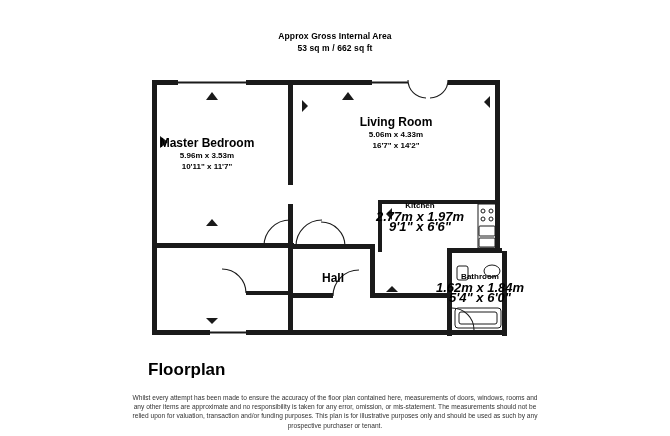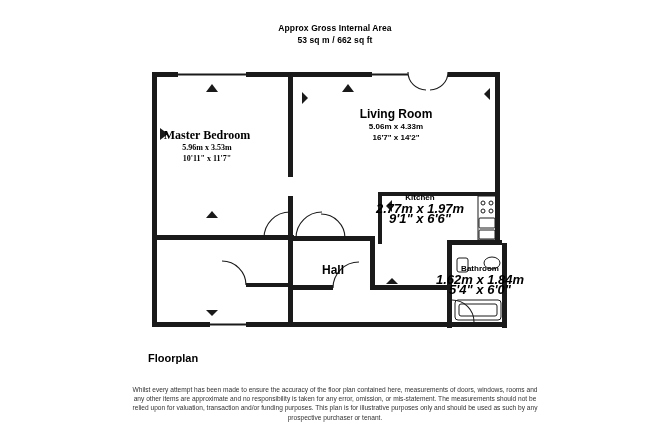--- a/index.html
+++ b/index.html
@@ -12,20 +12,21 @@
     background: #ffffff;
     font-family: "Liberation Sans", sans-serif;
     color: #000000;
     position: relative;
     overflow: hidden;
   }
   #page {
     position: relative;
     width: 670px;
     height: 349px;
+    margin-top: 8px;
   }
   .hdr {
     position: absolute;
     left: 0;
     top: 22px;
     width: 670px;
     text-align: center;
     font-size: 8.5px;
     font-weight: bold;
     line-height: 12px;
@@ -53,21 +54,21 @@
     font-size: 8px;
     font-weight: bold;
   }
   .roomlabel.small .nm { font-size: 8px; }
   .roomlabel.small .dm { font-size: 13px; line-height: 10px; font-style: italic; }
 
   .floorplan-title {
     position: absolute;
     left: 148px;
     top: 352px;
-    font-size: 11px;
+    font-size: 17px;
     font-weight: bold;
   }
   .disclaimer {
     position: absolute;
     left: 100px;
     top: 385px;
     width: 470px;
     text-align: center;
     font-size: 6.6px;
     line-height: 9.2px;
@@ -176,21 +177,21 @@
 
       <rect x="455" y="300" width="46" height="20" rx="3"></rect>
       <rect x="459" y="304" width="38" height="12" rx="2"></rect>
 
       <rect x="457" y="258" width="11" height="14" rx="2"></rect>
 
       <ellipse cx="492" cy="263" rx="8" ry="6"></ellipse>
     </g>
   </svg>
 
-  <div class="roomlabel" style="left:122px; top:130px; width:170px;font-family:Liberation Serif, serif;">
+  <div class="roomlabel" style="left:122px; top:130px; width:170px;">
     <div class="nm">Master Bedroom</div>
     <div class="dm">5.96m x 3.53m</div>
     <div class="dm">10'11" x 11'7"</div>
   </div>
 
   <div class="roomlabel" style="left:311px; top:109px; width:170px;">
     <div class="nm">Living Room</div>
     <div class="dm">5.06m x 4.33m</div>
     <div class="dm">16'7" x 14'2"</div>
   </div>

